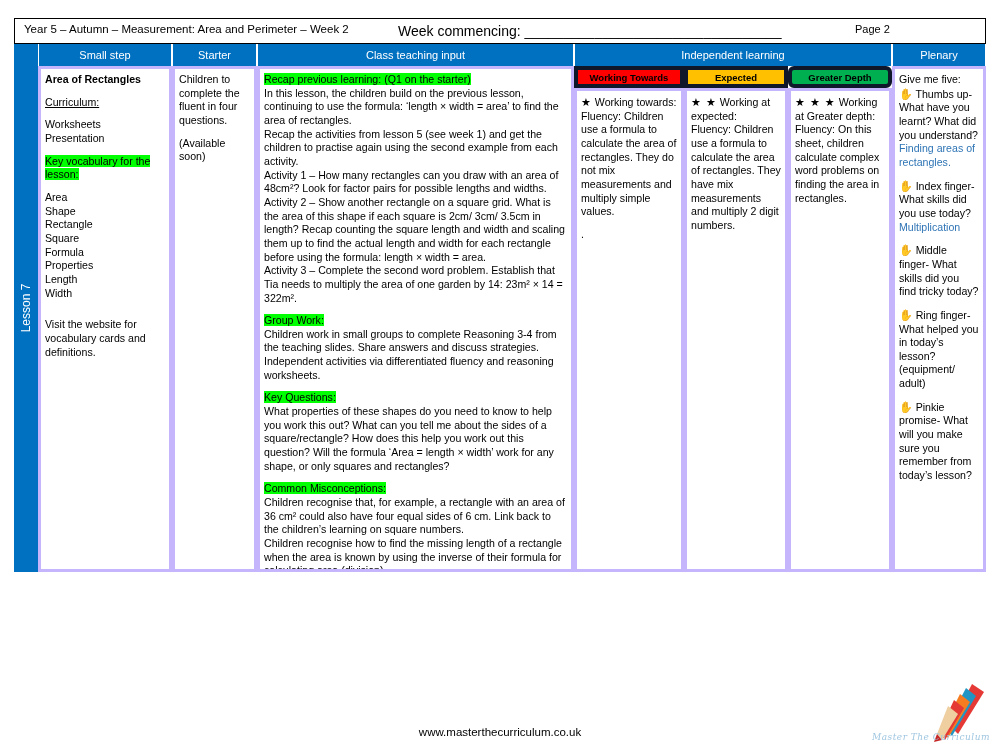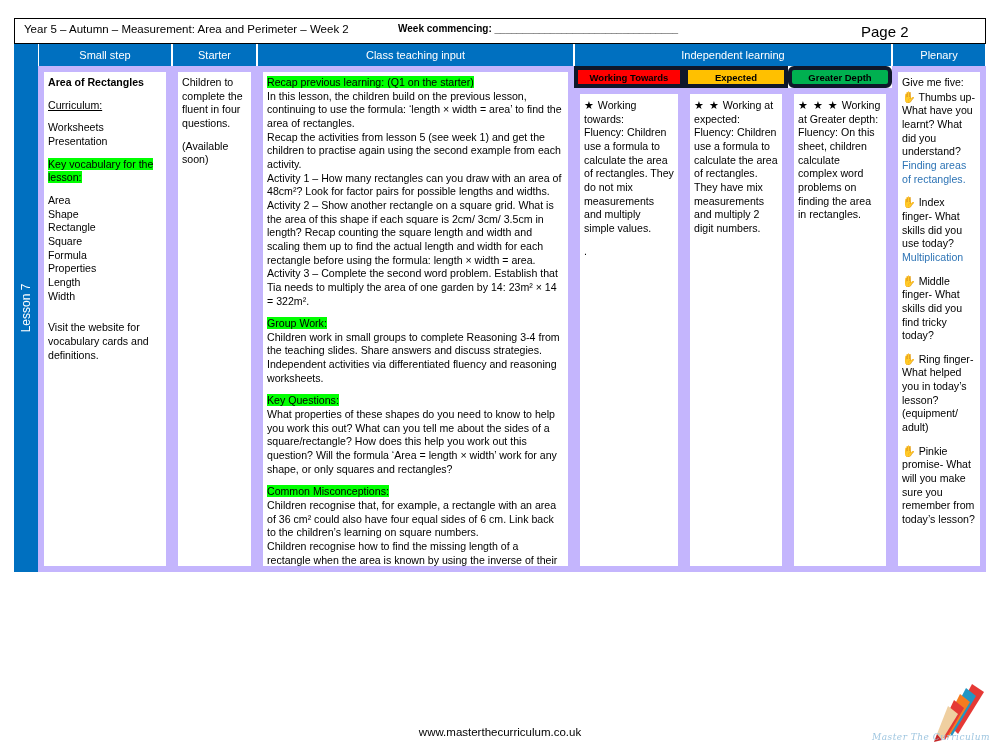--- a/index.html
+++ b/index.html
@@ -23,25 +23,25 @@
     width: 972px; height: 26px;
     border: 1px solid #000000;
     background: #ffffff;
   }
   .doc-header .hdr-title {
     position: absolute; left: 9px; top: 4px;
     font-size: 11.5px; color: #000; white-space: nowrap;
   }
   .doc-header .hdr-week {
     position: absolute; left: 383px; top: 4px;
-    font-size: 10px; color: #000; white-space: nowrap; font-weight: bold;
+    font-size: 14px; color: #000; white-space: nowrap;
   }
   .doc-header .hdr-page {
     position: absolute; left: 840px; top: 4px;
-    font-size: 15px; color: #000; white-space: nowrap; margin-left: 6px;
+    font-size: 11px; color: #000; white-space: nowrap;
   }
 
   
   .table-wrap {
     position: absolute;
     left: 14px; top: 44px;
     width: 804px; height: 528px; padding-left: 13px;
   }
 
   .col-head {
@@ -64,21 +64,21 @@
   }
   .lesson-spine span {
     position: absolute;
     left: 50%; top: 50%;
     transform: translate(-50%,-50%) rotate(-90deg);
     color: #ffffff; font-size: 12px; white-space: nowrap;
   }
 
   .cell {
     position: absolute;
-    border: 6px solid #c4b5fd;
+    border: 3px solid #c4b5fd;
     background: #ffffff;
     overflow: hidden;
     font-size: 10.6px;
     line-height: 1.29;
     color: #000000;
     padding: 4px 4px 2px 4px;
   }
   .cell p { margin: 0; }
   .gap { height: 9px; }
   .hl {

